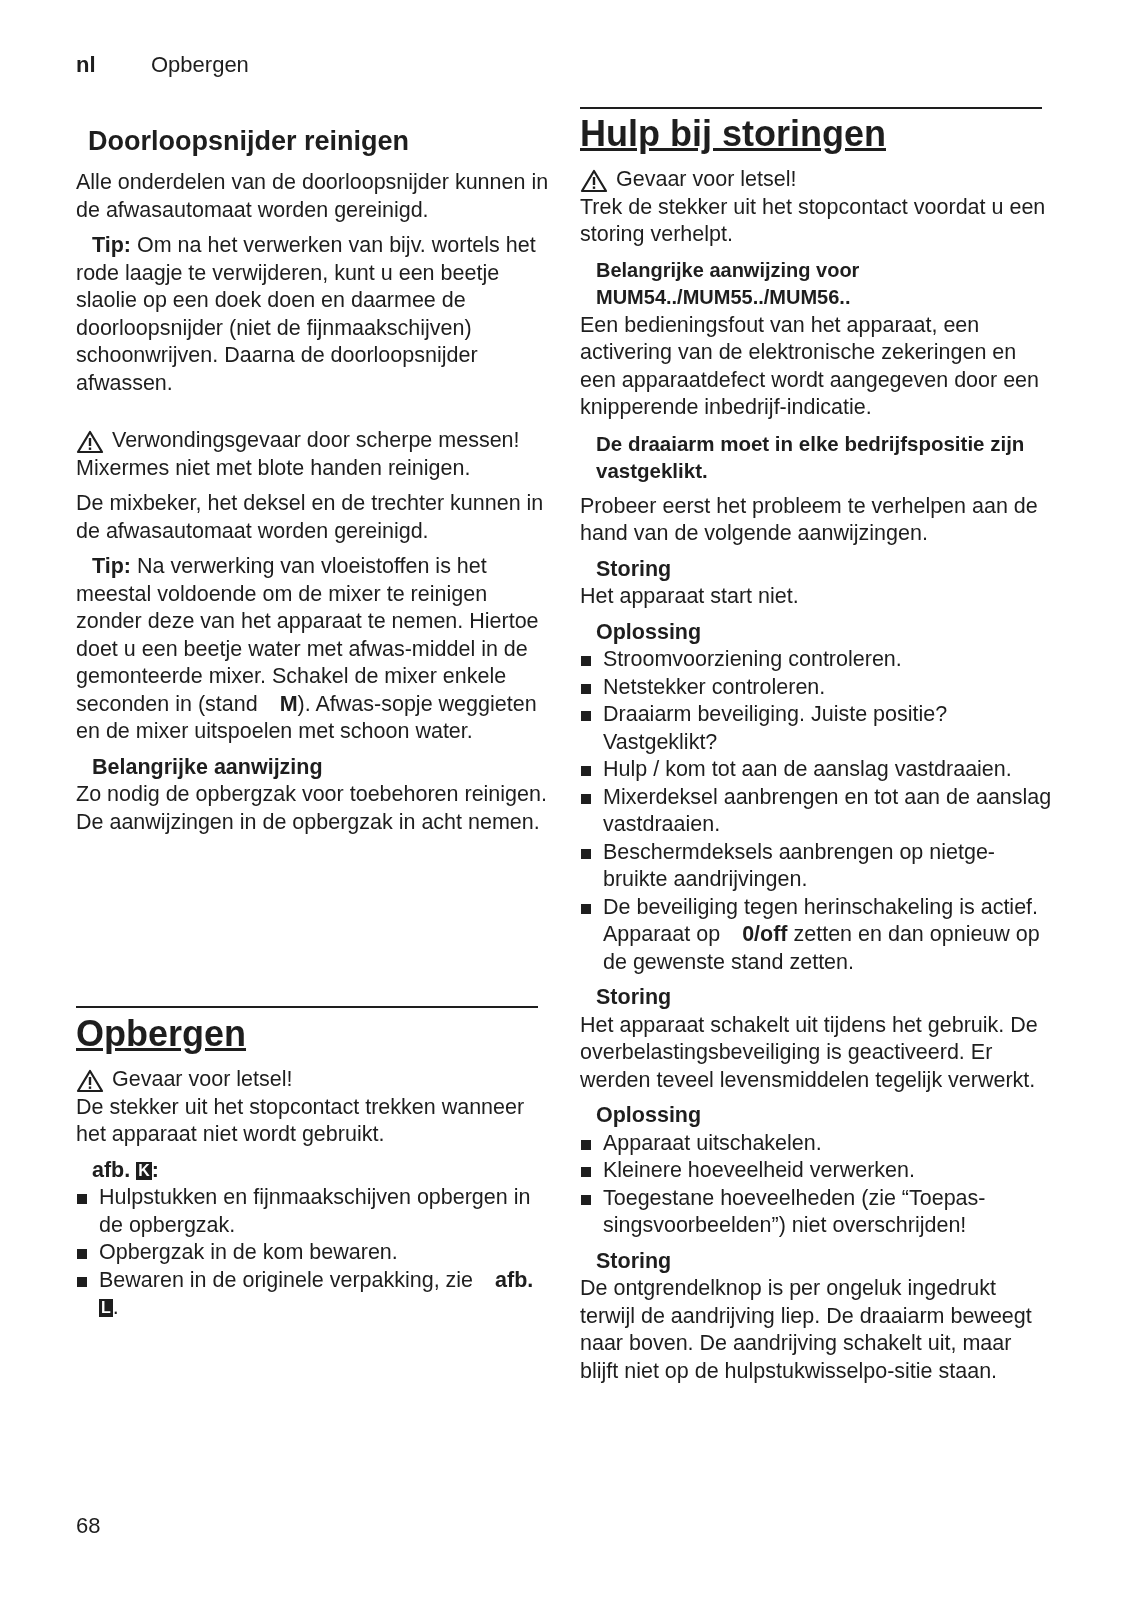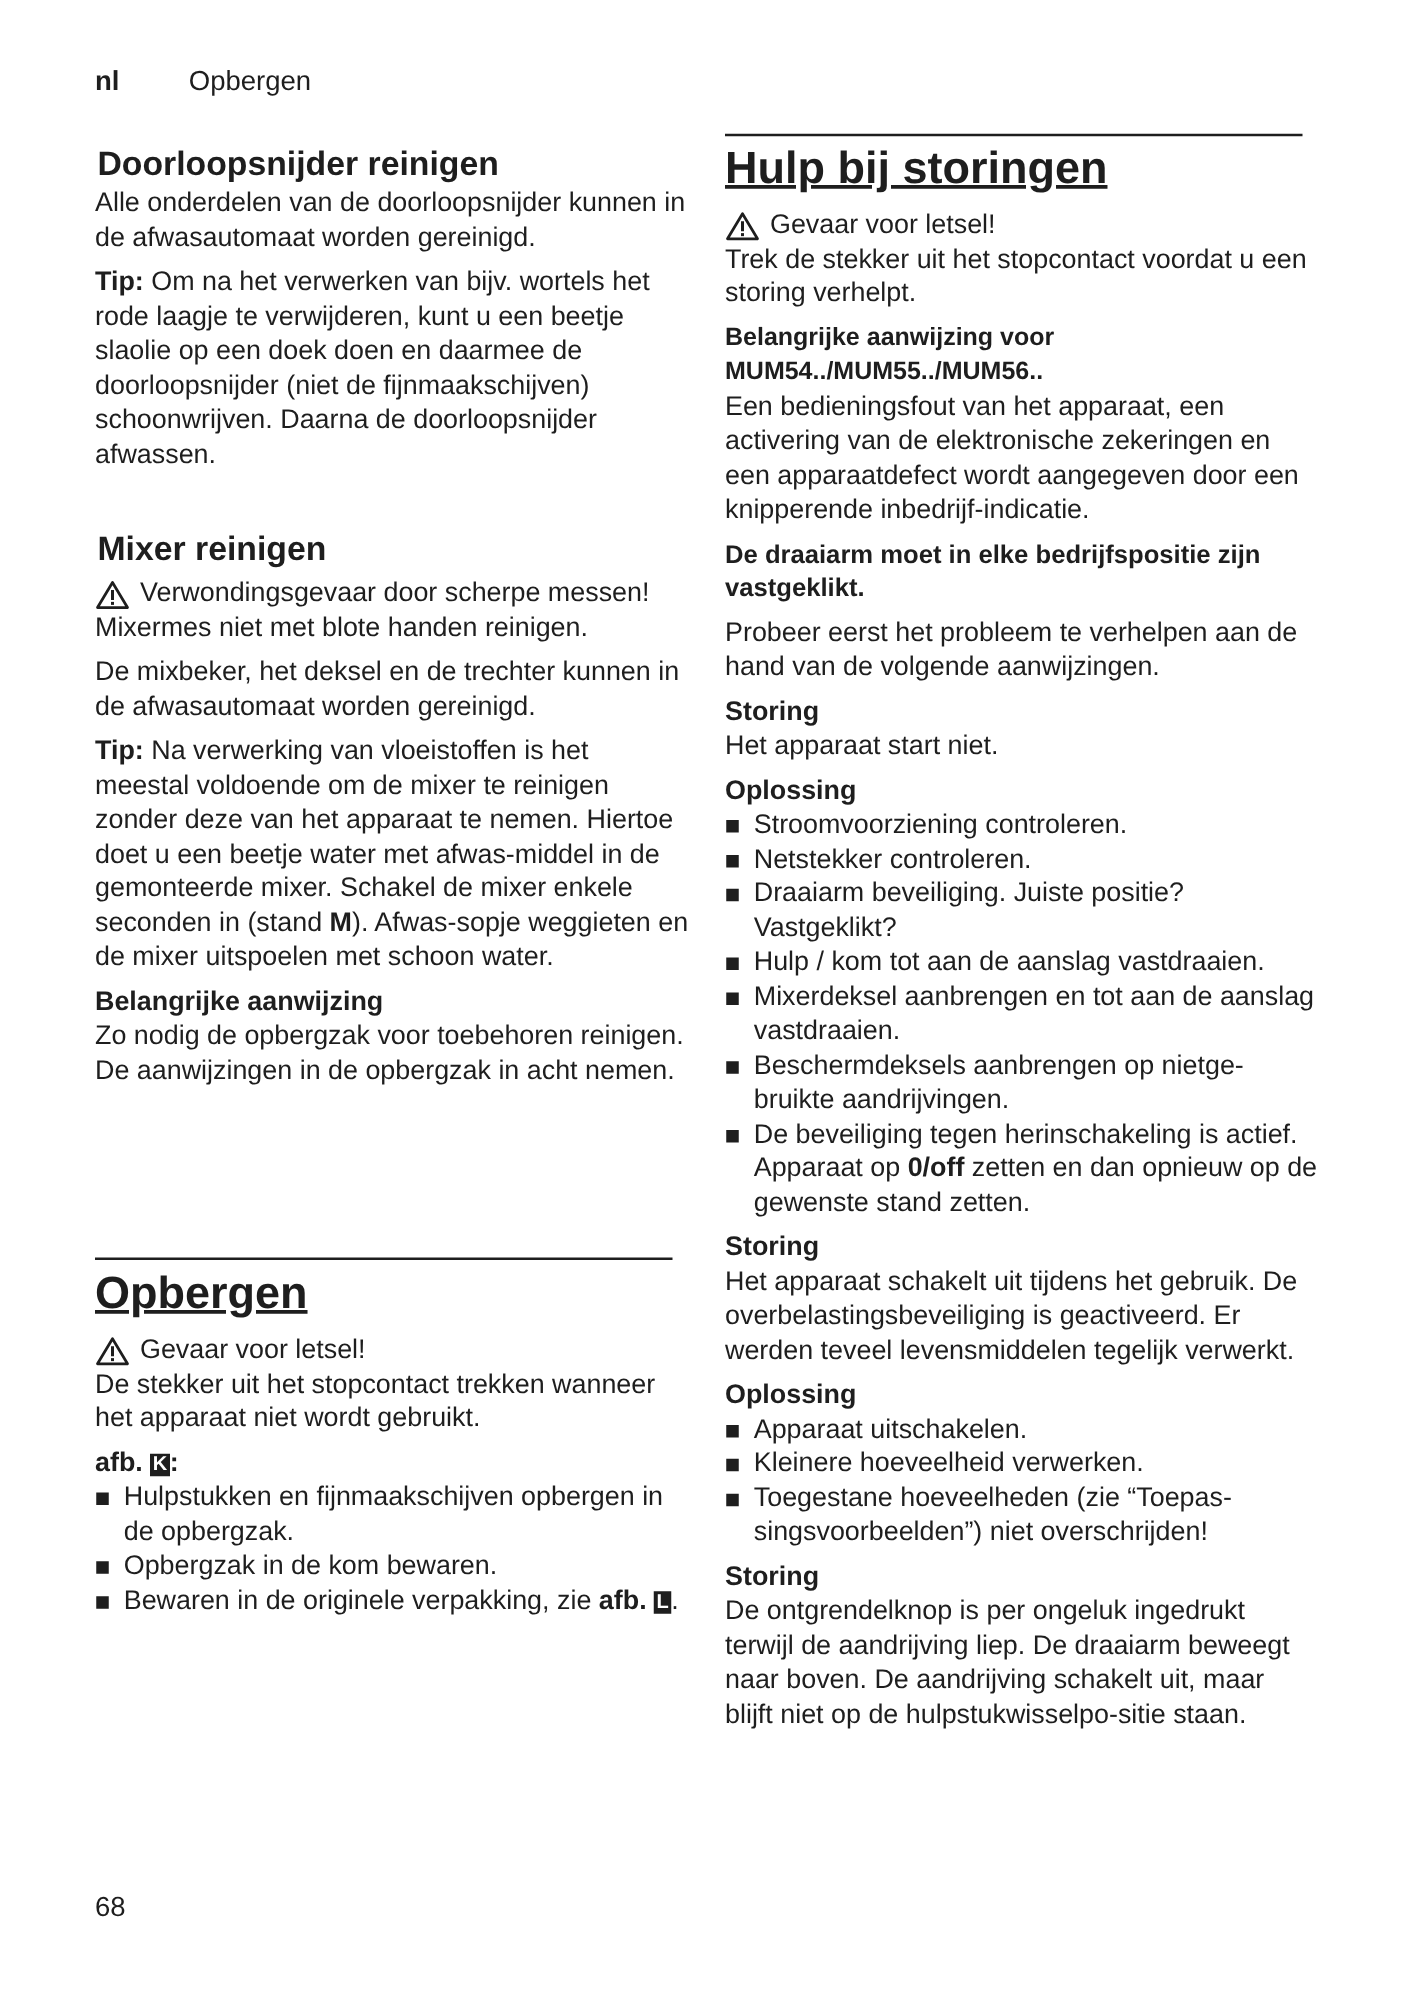--- a/index.html
+++ b/index.html
@@ -7,24 +7,24 @@
     width: 1128px; height: 1601px; position: relative; overflow: hidden;
     font-family: "Liberation Sans", sans-serif; color: #1e1e1e;
   }
   .header { position: absolute; left: 76px; top: 52px; font-size: 22px; line-height: 26px; }
   .header .lang { font-weight: bold; display: inline-block; width: 75px; }
   .col { position: absolute; top: 0; }
   .col-left { left: 76px; width: 475px; }
   .col-right { left: 580px; width: 475px; }
   .p { font-size: 21.5px; line-height: 27.5px; margin: 0; }
   .gap { margin-top: 8px; }
-  .h2 { font-size: 27px; font-weight: bold; line-height: 32px; margin: 2px; }
+  .h2 { font-size: 27px; font-weight: bold; line-height: 32px; margin: 12px; }
   .h1 { font-size: 36px; font-weight: bold; line-height: 44px; margin: 0; text-decoration: underline; }
   .rule { border-top: 2.5px solid #1e1e1e; }
-  .bold { font-weight: bold; }
+  .bold { font-weight: bold; margin-left: 16px; }
   .warn { display: flex; align-items: flex-start; font-size: 21.5px; line-height: 27.5px; font-weight: normal; }
   .warn svg { flex: 0 0 auto; margin-top: 3px; margin-right: 8px; }
   ul.bul { list-style: none; margin: 0; padding: 0; }
   ul.bul li { position: relative; padding-left: 23px; font-size: 21.5px; line-height: 27.5px; }
   ul.bul li::before { content: ""; position: absolute; left: 1px; top: 10px; width: 10px; height: 10px; background: #1e1e1e; }
   .figbox { display: inline-block; background: #1e1e1e; color: #fff; font-weight: bold; font-size: 16px; line-height: 18px; padding: 0 2px; vertical-align: 1px; }
   .pagenum { position: absolute; left: 76px; top: 1513px; font-size: 22px; }
 </style>
 </head>
 <body>
@@ -34,21 +34,20 @@
 </div>
 
 <div class="col col-left">
   <div style="position:absolute; top:113px; width:475px;">
     <h2 class="h2">Doorloopsnijder reinigen</h2>
     <p class="p">Alle onderdelen van de doorloopsnijder kunnen in de afwasautomaat worden gereinigd.</p>
     <p class="p gap"><span class="bold">Tip:</span><span> Om na het verwerken van bijv. wortels het rode laagje te verwijderen, kunt u een beetje slaolie op een doek doen en daarmee de doorloopsnijder (niet de fijnmaakschijven) schoonwrijven. Daarna de doorloopsnijder afwassen.</span></p>
   </div>
 
   <div style="position:absolute; top:421px; width:475px;">
-    <h2 class="h2">Mixer reinigen</h2>
     <div class="warn" style="margin-top:6px;">
       <svg width="28" height="24" viewBox="0 0 28 24">
           <path d="M14 2 L26 22 L2 22 Z" fill="none" stroke="#1e1e1e" stroke-width="2.2" stroke-linejoin="round"></path>
           <rect x="12.8" y="8" width="2.4" height="8" fill="#1e1e1e"></rect>
           <rect x="12.8" y="17.5" width="2.4" height="2.4" fill="#1e1e1e"></rect>
         </svg>
       <span>Verwondingsgevaar door scherpe messen!</span>
     </div>
     <p class="p">Mixermes niet met blote handen reinigen.</p>
     <p class="p gap">De mixbeker, het deksel en de trechter kunnen in de afwasautomaat worden gereinigd.</p>

